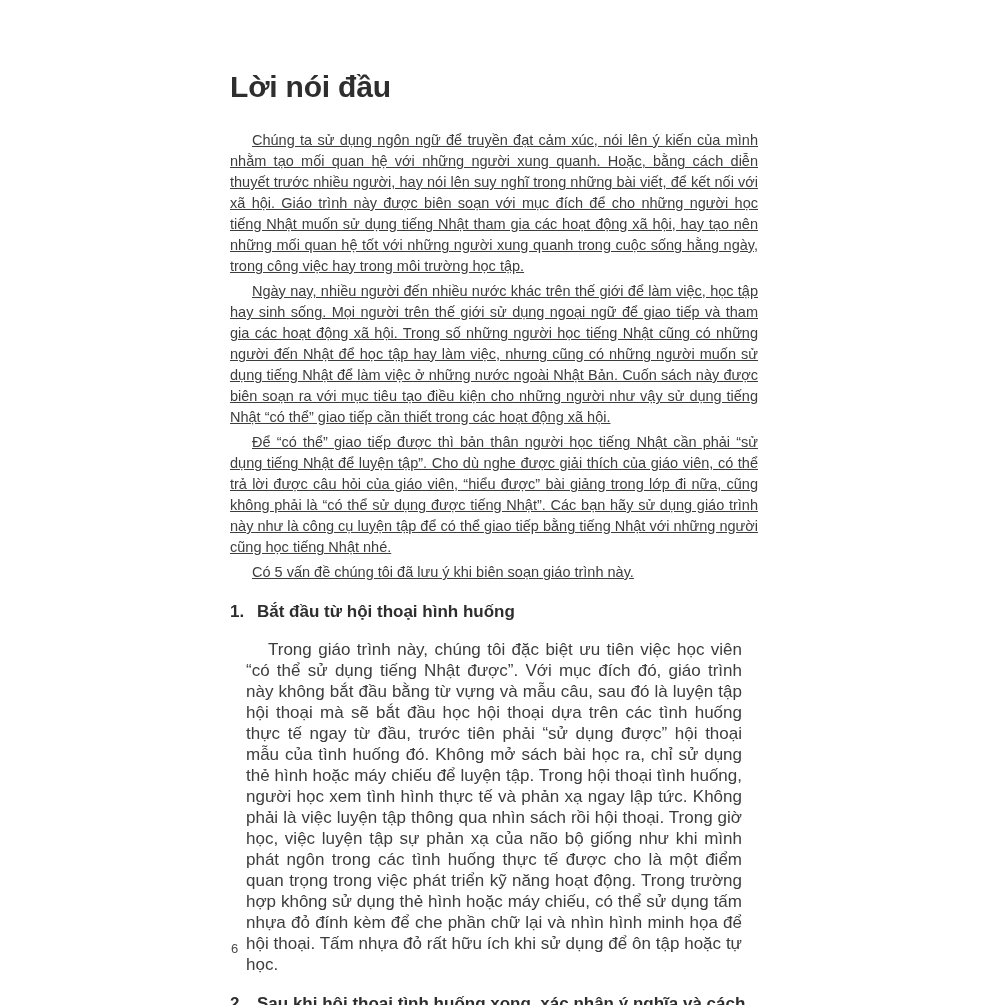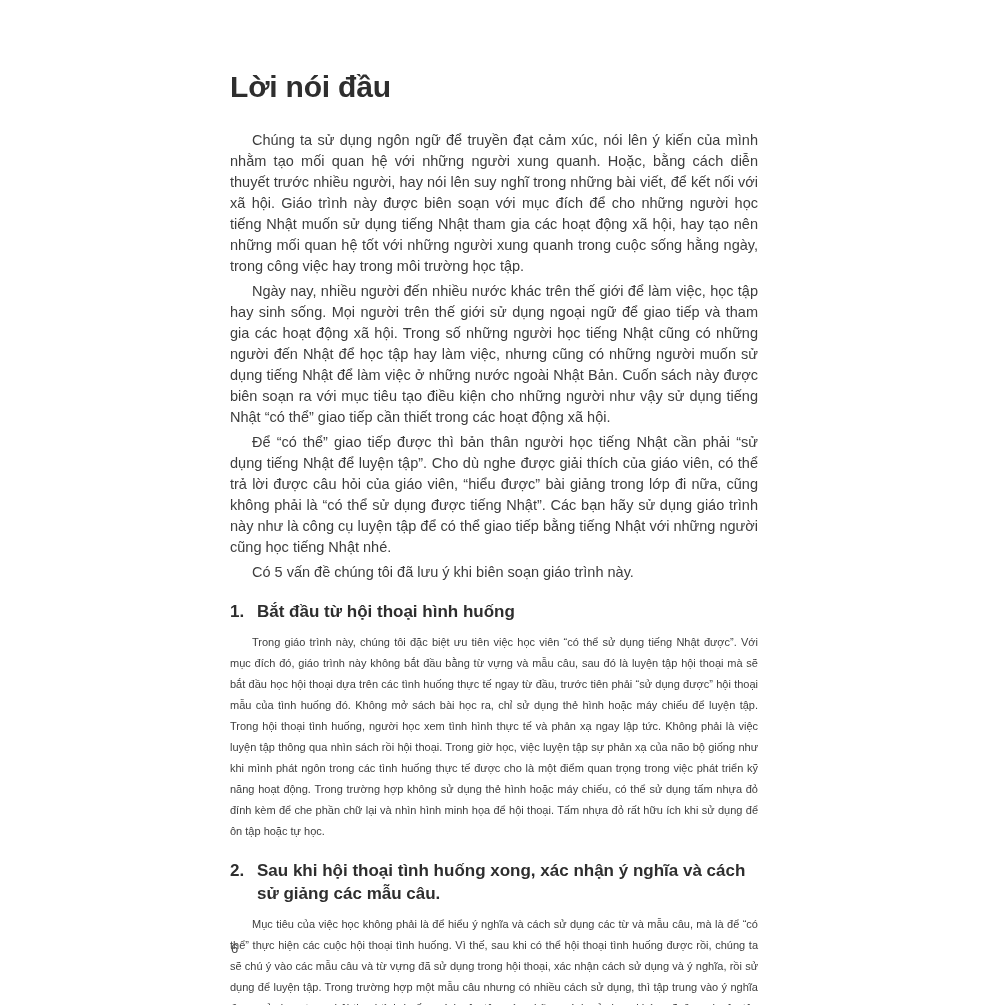--- a/index.html
+++ b/index.html
@@ -31,45 +31,46 @@
     letter-spacing: -0.2px;
     margin: 0 0 26px 0;
   }
   .para {
     font-size: 14.5px;
     line-height: 21px;
     color: #3d3d3d;
     text-align: justify;
     text-indent: 22px;
     margin: 0 0 4px 0;
+    text-decoration: underline;
   }
   .para.no-space {
     margin-bottom: 0;
   }
   .section-heading {
     display: flex;
     font-size: 17px;
     line-height: 23px;
     font-weight: bold;
     color: #2e2e2e;
     margin: 17px 0 9px 0;
   }
   .section-heading .sec-num {
     flex: 0 0 27px;
   }
   .section-heading .sec-txt {
     flex: 1 1 auto;
   }
   .section-para {
-    font-size: 11px;
+    font-size: 17px;
     line-height: 21px;
     color: #3d3d3d;
     text-align: justify;
     text-indent: 22px;
-    margin: 0;
+    margin: 16px;
   }
   .page-number {
     position: absolute;
     left: 231px;
     top: 941px;
     font-size: 13px;
     line-height: 16px;
     color: #4a4a4a;
   }
 </style>

